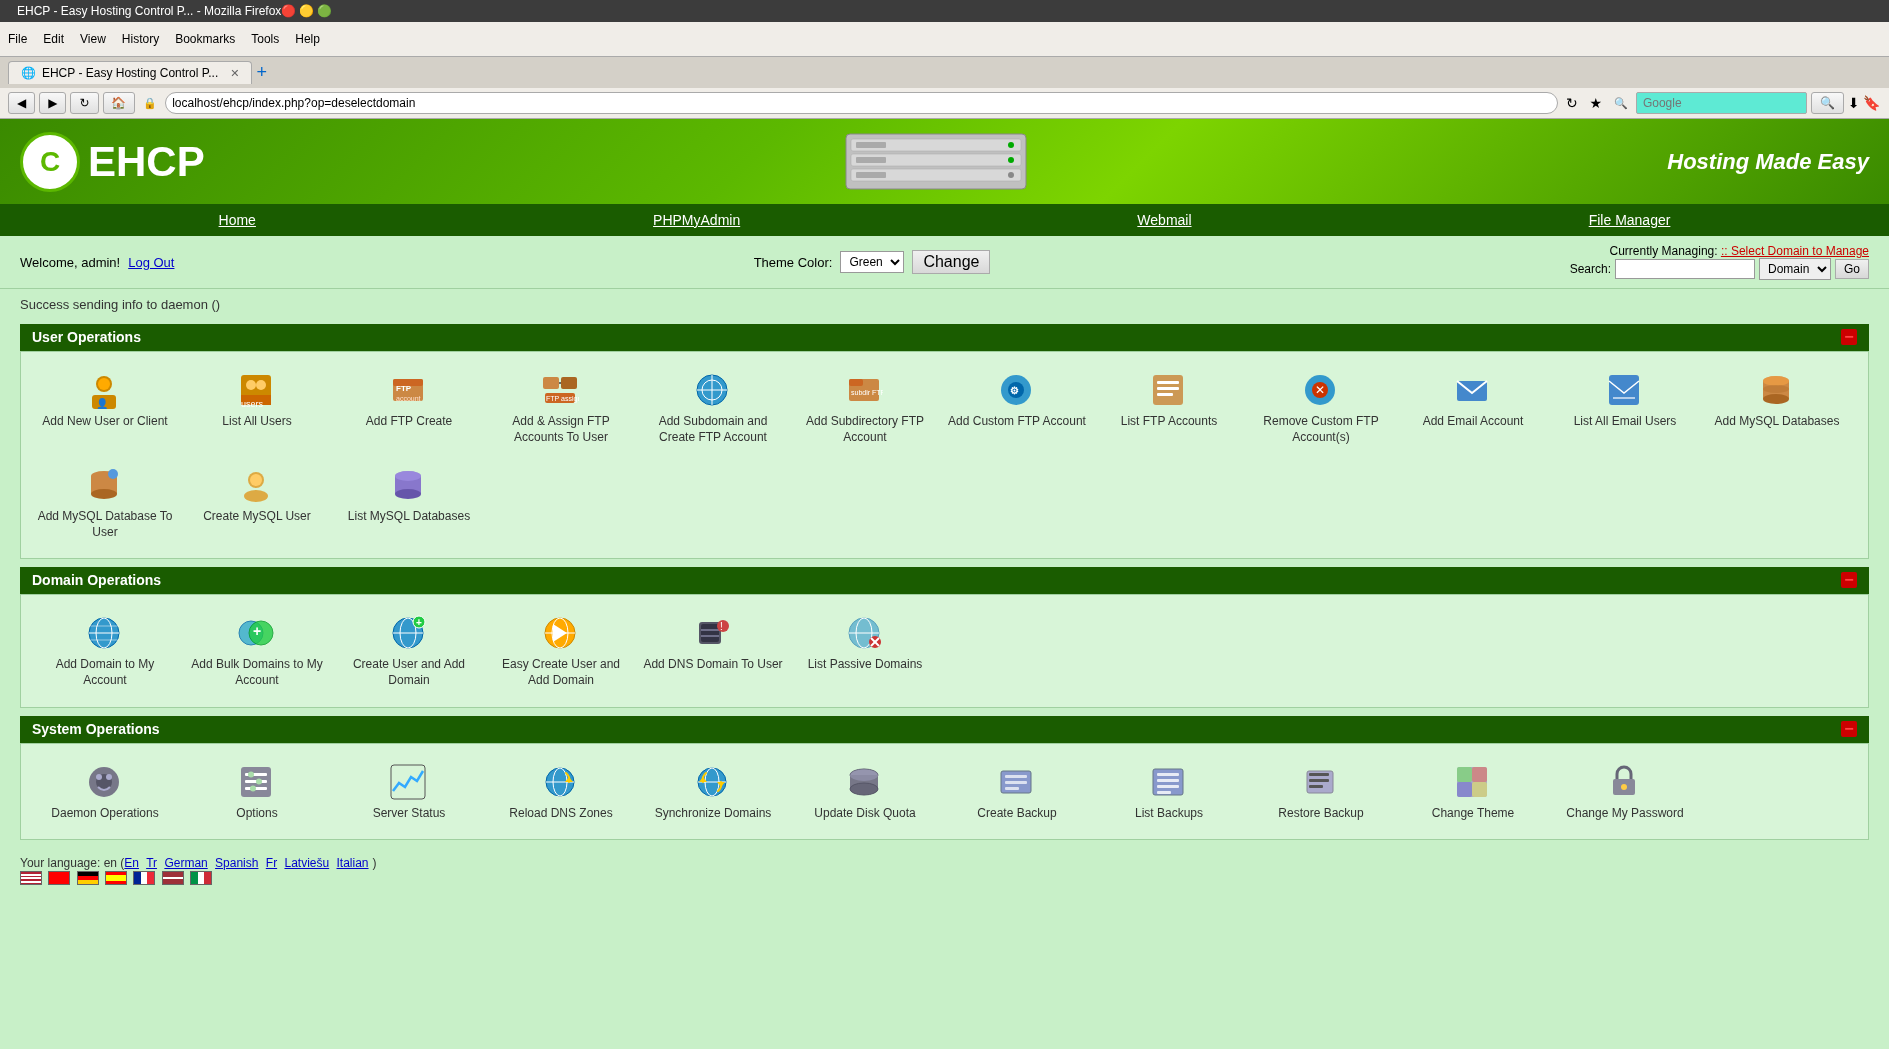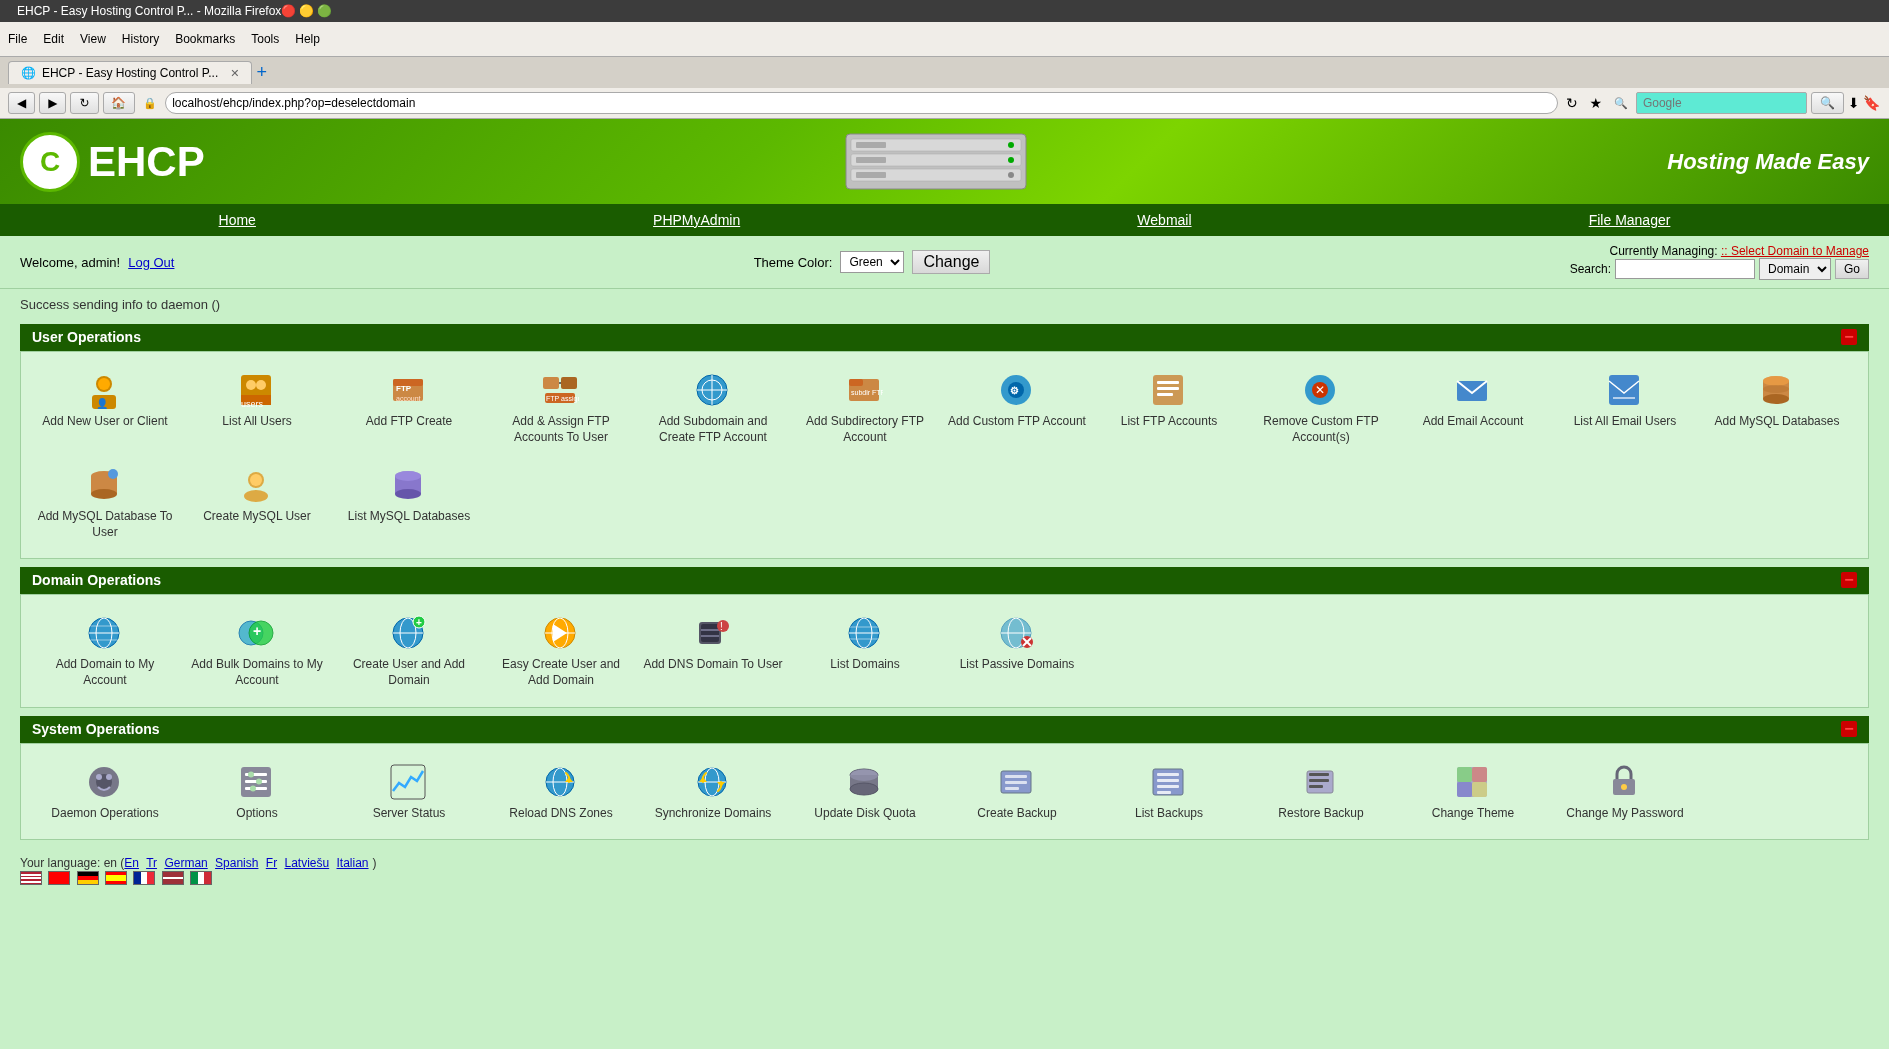--- a/index.html
+++ b/index.html
@@ -441,32 +441,20 @@
                 <rect x="8" y="10" width="18" height="18" rx="2" fill="#333344"></rect>
                 <line x1="8" y1="16" x2="26" y2="16" stroke="#aaaacc" stroke-width="1"></line>
                 <line x1="8" y1="22" x2="26" y2="22" stroke="#aaaacc" stroke-width="1"></line>
                 <circle cx="30" cy="12" r="6" fill="#cc4444"></circle>
                 <text x="27" y="16" font-size="10" fill="white">!</text>
               </svg>
           </div>
           <span class="op-label">Add DNS Domain To User</span>
         </div>
 
-        <div class="op-item">
-          <div class="op-icon">
-            <svg width="38" height="38" viewBox="0 0 38 38">
-                <circle cx="19" cy="19" r="15" fill="#3399cc" stroke="#0066aa" stroke-width="1"></circle>
-                <ellipse cx="19" cy="19" rx="8" ry="15" fill="none" stroke="white" stroke-width="1"></ellipse>
-                <line x1="4" y1="19" x2="34" y2="19" stroke="white" stroke-width="1"></line>
-                <line x1="4" y1="13" x2="34" y2="13" stroke="white" stroke-width="0.5"></line>
-                <line x1="4" y1="25" x2="34" y2="25" stroke="white" stroke-width="0.5"></line>
-              </svg>
-          </div>
-          <span class="op-label">List Domains</span>
-        </div>
 
         <div class="op-item">
           <div class="op-icon">
             <svg width="38" height="38" viewBox="0 0 38 38">
                 <circle cx="19" cy="19" r="15" fill="#3399cc" stroke="#0066aa" stroke-width="1" opacity="0.6"></circle>
                 <ellipse cx="19" cy="19" rx="8" ry="15" fill="none" stroke="white" stroke-width="1"></ellipse>
                 <line x1="4" y1="19" x2="34" y2="19" stroke="white" stroke-width="1"></line>
                 <circle cx="30" cy="28" r="6" fill="#cc3333"></circle>
                 <line x1="26" y1="24" x2="34" y2="32" stroke="white" stroke-width="2"></line>
                 <line x1="26" y1="32" x2="34" y2="24" stroke="white" stroke-width="2"></line>

